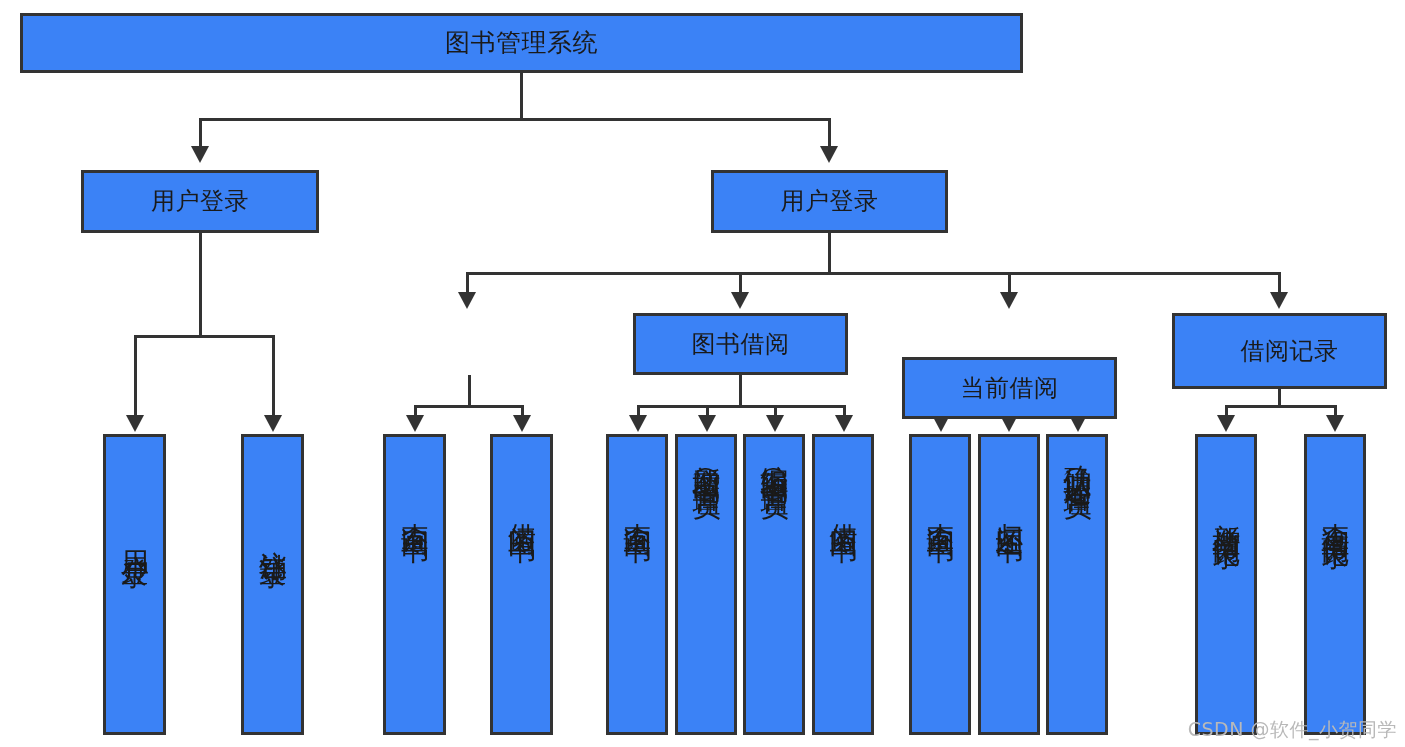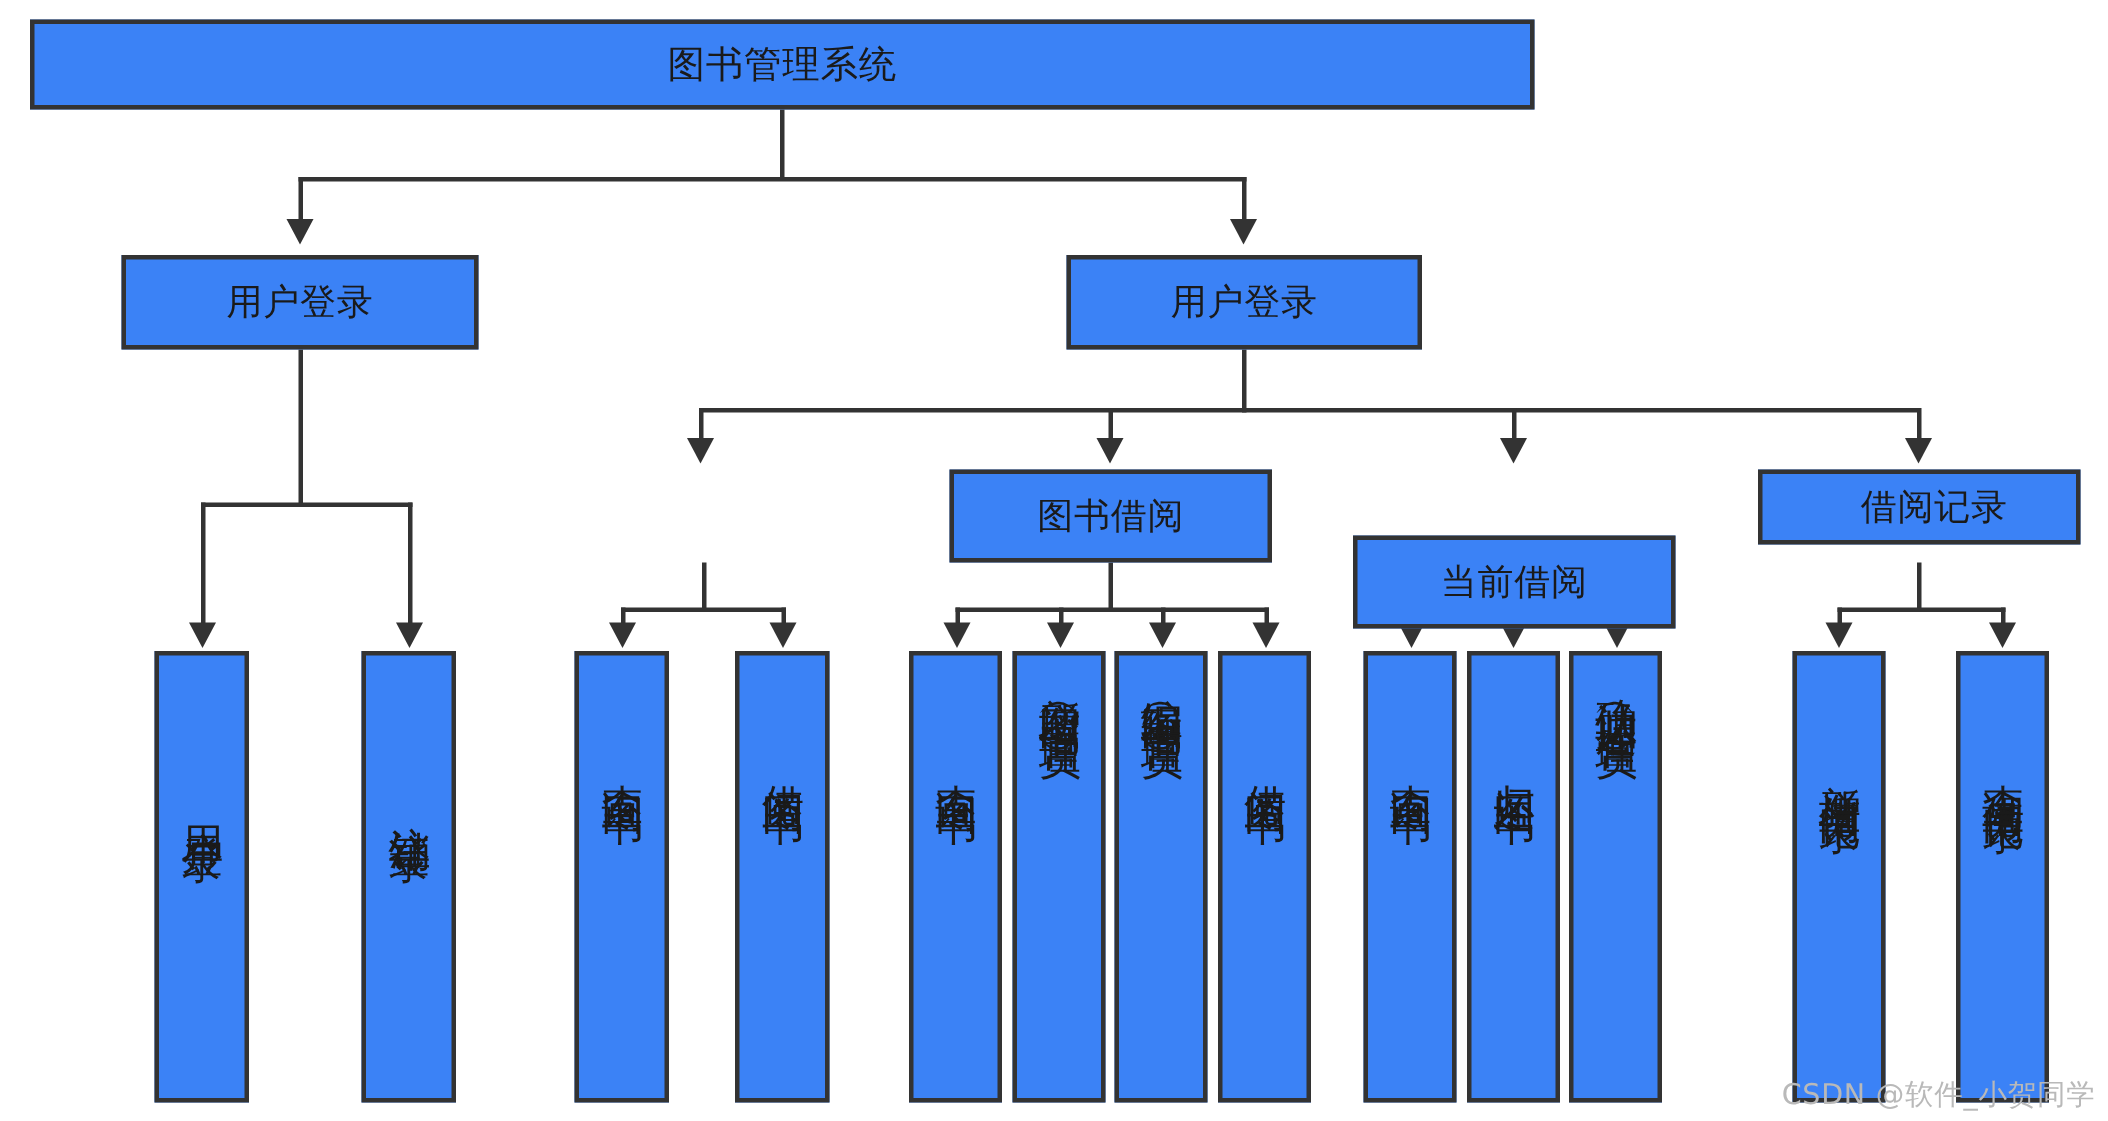--- a/index.html
+++ b/index.html
@@ -141,21 +141,21 @@
   <div class="arrow" style="left:1000px; top:292px;"></div>
   <div class="conn vline" style="left:1278px; top:272px; height:22px;"></div>
   <div class="arrow" style="left:1270px; top:292px;"></div>
 
   <div class="node h-node" style="left:633px; top:313px; width:215px; height:62px;">
     <span class="node-label">图书借阅</span>
   </div>
   <div class="node h-node" style="left:902px; top:313px; width:215px; height:62px;margin-top:44px;">
     <span class="node-label">当前借阅</span>
   </div>
-  <div class="node h-node" style="left:1172px; top:313px; width:215px; height:50px;padding-left:20px;">
+  <div class="node h-node" style="left:1172px; top:313px; width:215px; height:76px;padding-left:20px;">
     <span class="node-label">借阅记录</span>
   </div>
 
   <div class="conn vline" style="left:468px; top:375px; height:33px;"></div>
   <div class="conn hline" style="left:414px; top:405px; width:110px;"></div>
   <div class="conn vline" style="left:414px; top:405px; height:12px;"></div>
   <div class="arrow" style="left:406px; top:415px;"></div>
   <div class="conn vline" style="left:521px; top:405px; height:12px;"></div>
   <div class="arrow" style="left:513px; top:415px;"></div>
 

